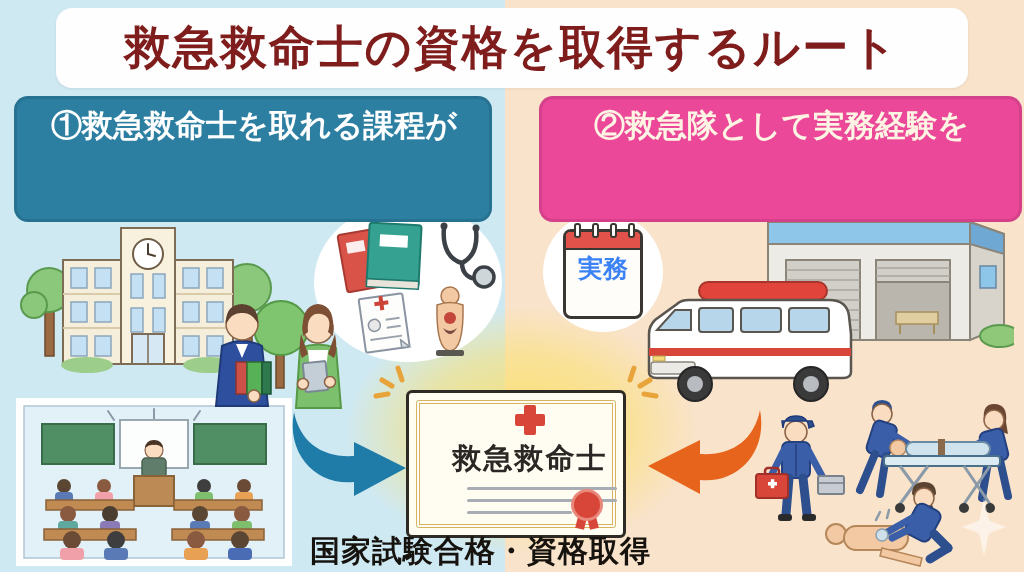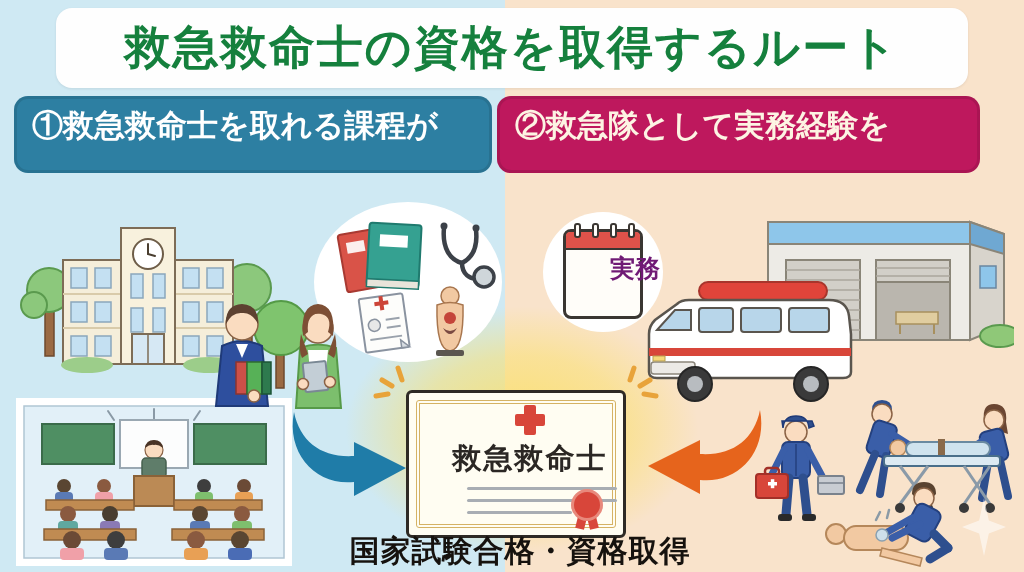--- a/index.html
+++ b/index.html
@@ -7,63 +7,63 @@
   .canvas{ position:relative; width:1024px; height:572px; overflow:hidden; background:#cfe9f3; }
 
   .bg-left{ position:absolute; left:0; top:0; width:505px; height:572px; background:#cfe9f3; }
   .bg-right{ position:absolute; left:505px; top:0; width:519px; height:572px; background:#f9e3cb; }
   .glow{ position:absolute; left:287px; top:265px; width:470px; height:330px;
          background:radial-gradient(closest-side, rgba(250,224,110,0.95), rgba(250,224,110,0.55) 45%, rgba(250,224,110,0) 75%); }
 
   .title-bar{ position:absolute; left:56px; top:8px; width:912px; height:80px; background:#fefefe;
               border-radius:16px; display:flex; align-items:center; justify-content:center; z-index:6;
               box-shadow:0 1px 3px rgba(0,0,0,0.08); }
-  .title-bar .t{ font-size:46px; font-weight:bold; color:#15803d; letter-spacing:2px;font-family:Liberation Mono, monospace; }
-
-  .route-box{ position:absolute; top:96px; height:77px; border-radius:14px; z-index:6;
+  .title-bar .t{ font-size:46px; font-weight:bold; color:#7f1d1d; letter-spacing:2px;font-family:Liberation Mono, monospace; }
+
+  .route-box{ position:absolute; top:96px; height:126px; border-radius:14px; z-index:6;
               padding:9px 16px 0 18px; font-weight:bold; font-size:31px; line-height:1.38;
-              box-shadow:inset 0 0 0 3px rgba(0,0,0,0.10); }
+              box-shadow:inset 0 0 0 3px rgba(0,0,0,0.10);text-align:center; }
   .route-box .l2{ text-indent:1.05em; }
   .route1{ left:14px; width:478px; background:#2d7fa2; color:#ffffff; }
-  .route2{ left:497px; width:483px; background:#be185d; color:#fdf4e3; }
+  .route2{ left:539px; width:483px; background:#ec4899; color:#fdf4e3; }
 
   .illus{ position:absolute; }
   .z2{ z-index:2; } .z3{ z-index:3; }
 
   
   .badge{ position:absolute; left:543px; top:212px; width:120px; height:120px; background:#ffffff;
           border-radius:50%; z-index:3; display:flex; align-items:center; justify-content:center; }
   .calendar{ position:relative; width:80px; height:90px; border:3px solid #3a3632; border-radius:8px;
              background:#fffdf9; margin-top:4px; }
   .calendar .head{ position:absolute; left:0; top:0; width:100%; height:18px; background:#e0524a;
                    border-bottom:2.5px solid #3a3632; border-radius:4px 4px 0 0; }
   .calendar .ring{ position:absolute; top:-9px; width:7px; height:15px; background:#fffdf9;
                    border:2.5px solid #3a3632; border-radius:3px; }
   .calendar .txt{ position:absolute; left:0; top:20px; width:100%; text-align:center;
-                  font-size:25px; font-weight:bold; color:#701a75; line-height:1.3;margin-left:32px; }
+                  font-size:25px; font-weight:bold; color:#3b82f6; line-height:1.3; }
 
   
   .cert-group{ position:absolute; left:398px; top:380px; width:236px; height:162px; z-index:4; }
   .cert-card{ position:absolute; left:8px; top:10px; width:220px; height:148px; background:#fffdf2;
               border:3px solid #2e2a25; border-radius:6px; }
   .cert-frame{ position:absolute; left:7px; top:7px; right:7px; bottom:7px;
                border:4px double #d5b264; border-radius:3px; }
   .cert-inner{ position:absolute; left:0; top:0; width:100%; height:100%; display:flex;
                flex-direction:column; align-items:center;padding-left:28px; }
   .cert-title{ font-size:29px; font-weight:bold; color:#2b2724; margin-top:2px; letter-spacing:2px; }
   .cert-lines{ width:150px; margin-top:8px; align-self:flex-start; margin-left:30px; }
   .cert-lines .ln{ height:3px; background:#a8adb3; border-radius:2px; margin-bottom:9px; }
   .seal{ position:absolute; right:20px; bottom:14px; width:32px; height:32px; }
   .seal .disc{ position:absolute; left:0; top:0; width:32px; height:32px; border-radius:50%;
                background:#d8463a; border:3px solid #e8897c; }
   .seal .tail{ position:absolute; top:24px; width:9px; height:16px; background:#d8463a; }
   .seal .t1{ left:6px; transform:rotate(14deg); }
   .seal .t2{ left:17px; transform:rotate(-14deg); }
 
-  .caption{ position:absolute; left:310px; top:531px; width:420px; text-align:center; z-index:5;
+  .caption{ position:absolute; left:310px; top:531px; width:420px; text-align:left; z-index:5;
             font-size:30px; font-weight:bold; color:#16120e; letter-spacing:1px; }
 
   .sparkle{ position:absolute; left:962px; top:498px; width:44px; height:58px; background:#ffffff; opacity:0.55; z-index:3;
             clip-path:polygon(50% 0, 61% 39%, 100% 50%, 61% 61%, 50% 100%, 39% 61%, 0 50%, 39% 39%); }
 </style>
 </head>
 <body>
 
 <div class="canvas">
   <div class="bg-left"></div>

